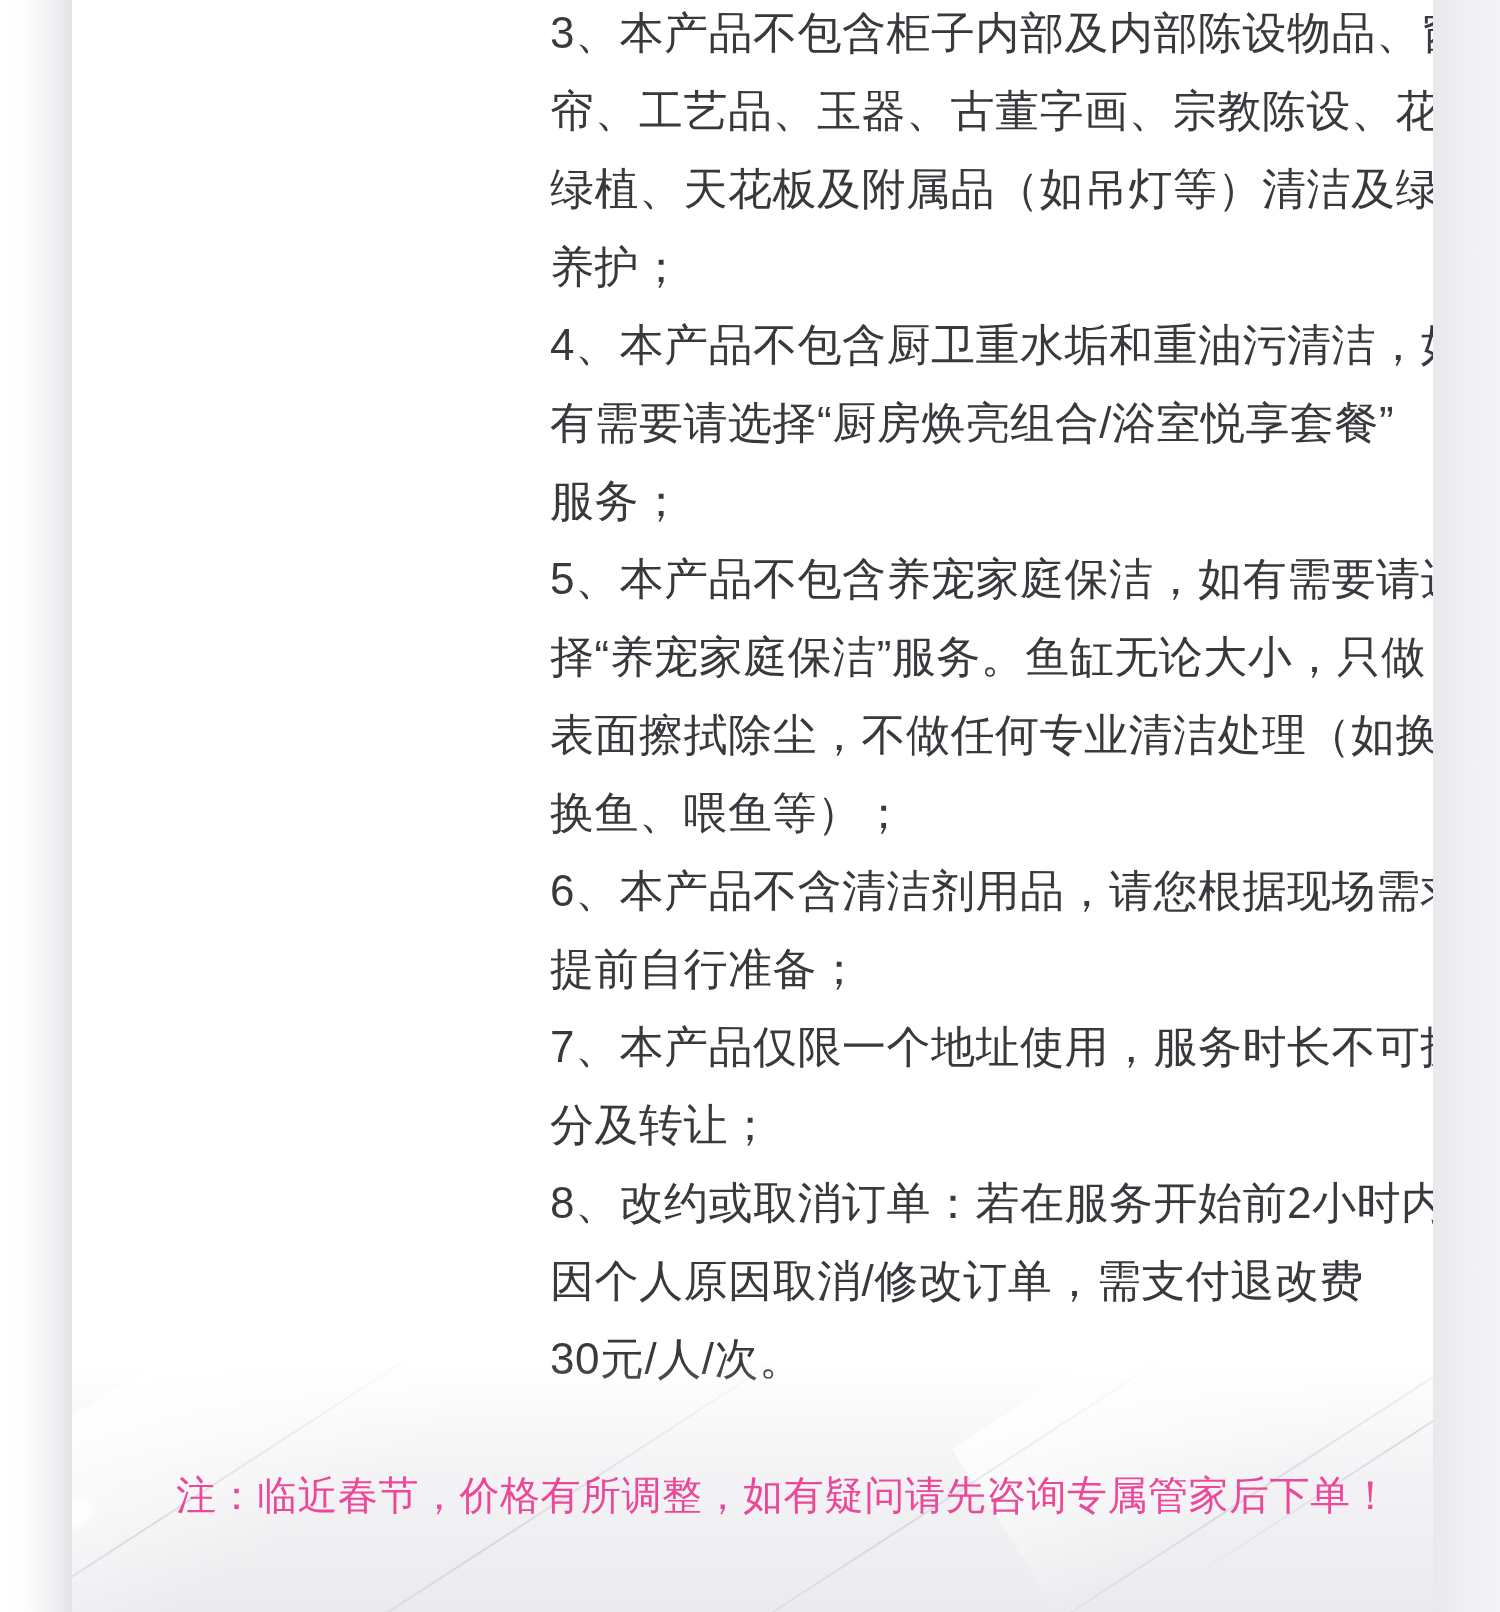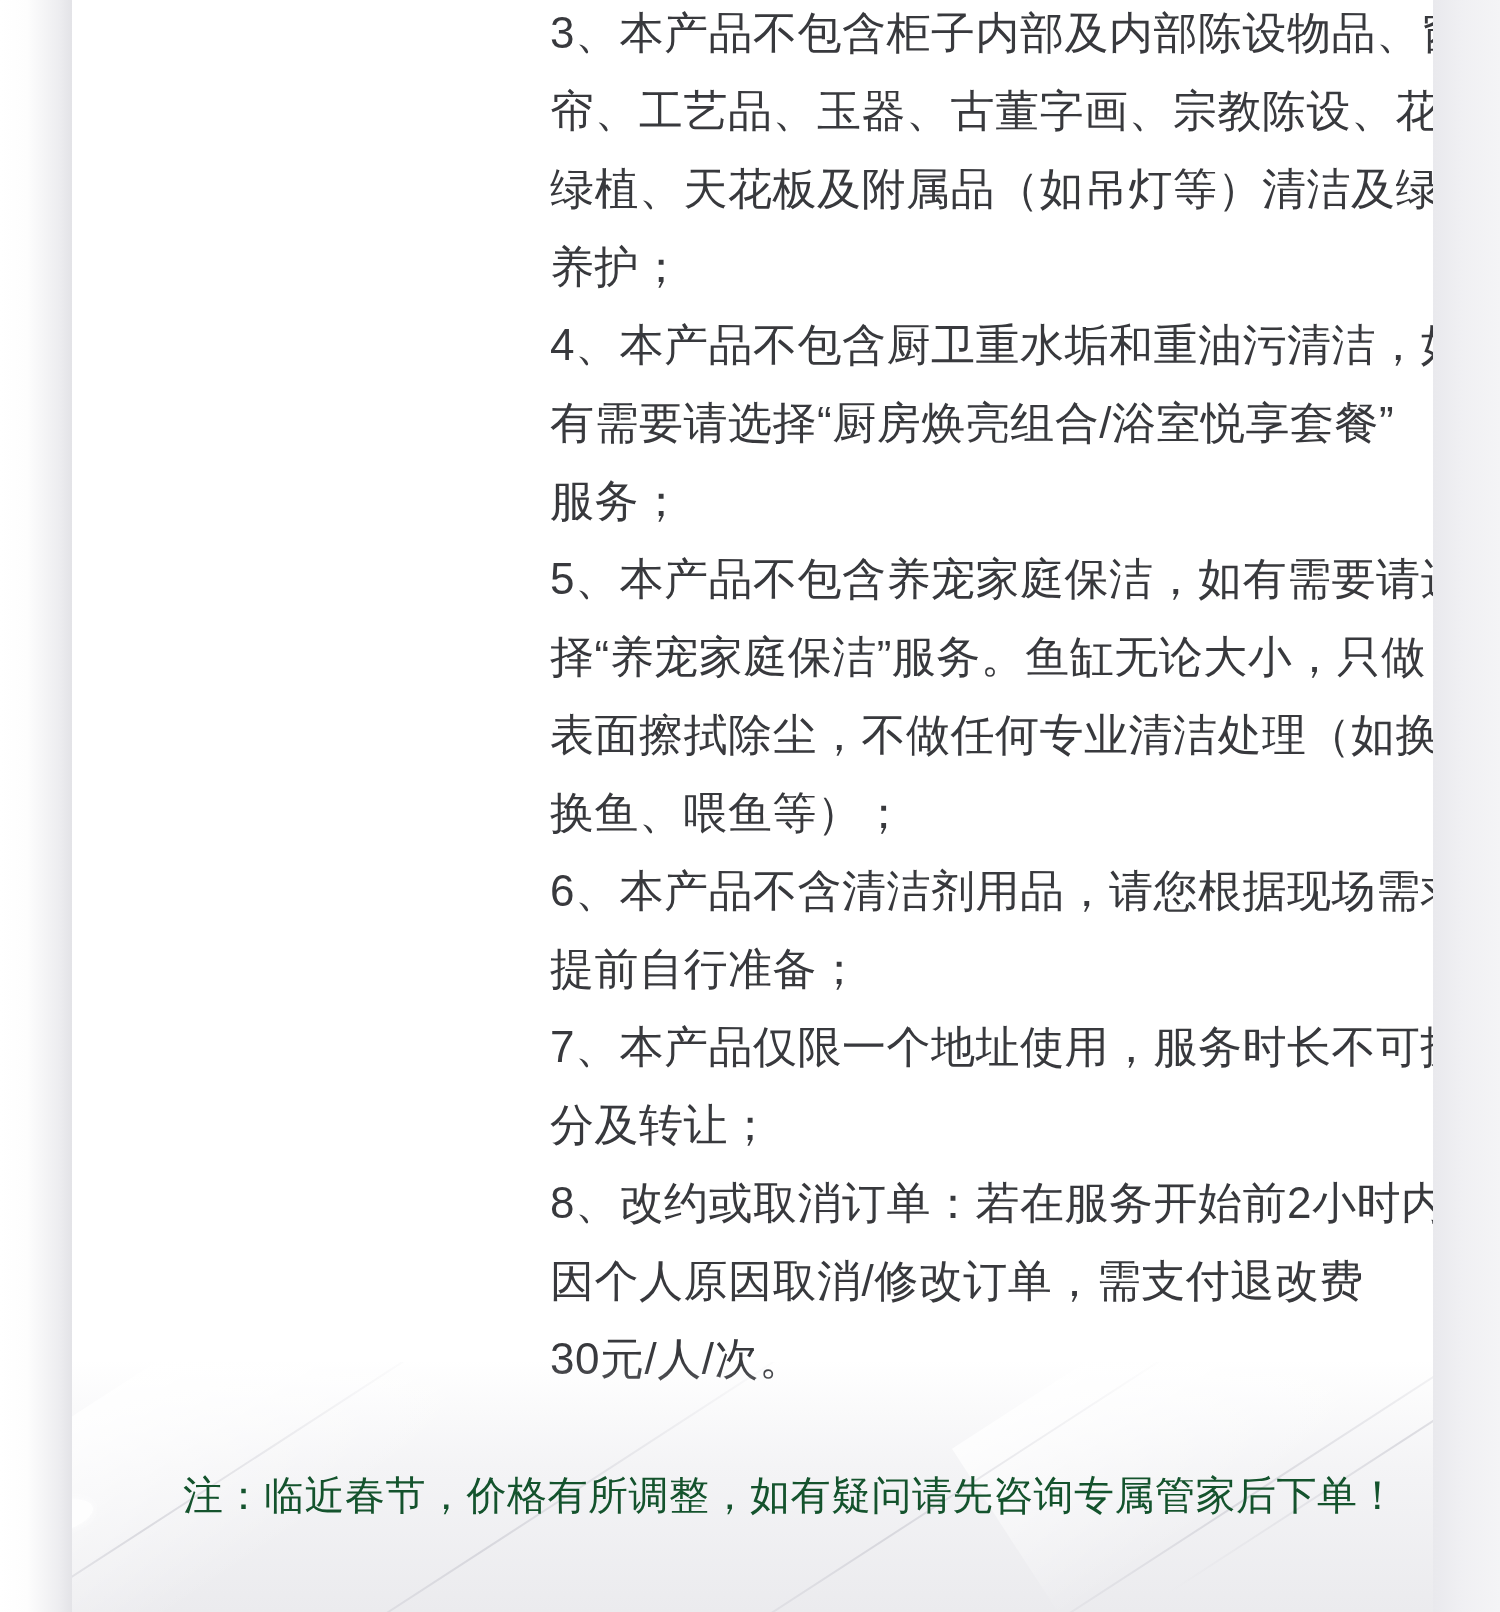--- a/index.html
+++ b/index.html
@@ -34,22 +34,22 @@
   .streak.s5{left:1120px;top:60px;}
   .sheen{position:absolute;transform:rotate(-33deg);}
   .sheen.a{left:-200px;top:-40px;width:900px;height:220px;
     background:linear-gradient(180deg,rgba(255,255,255,0.85) 0%,rgba(255,255,255,0) 100%);}
   .sheen.b{left:950px;top:-120px;width:700px;height:200px;
     background:linear-gradient(180deg,rgba(255,255,255,0.8) 0%,rgba(255,255,255,0) 100%);}
   .blob{position:absolute;left:22px;top:140px;width:72px;height:30px;border-radius:50%;
     background:#ffffff;opacity:0.95;transform:rotate(-16deg);box-shadow:0 0 8px rgba(255,255,255,0.9);}
 
   
-  .note{position:absolute;left:183px;top:1472px;height:46px;line-height:46px;
-    font-size:40px;color:#14532d;white-space:nowrap;letter-spacing:0.5px;}
+  .note{position:absolute;left:176px;top:1472px;height:46px;line-height:46px;
+    font-size:40px;color:#ec4899;white-space:nowrap;letter-spacing:0.5px;}
 </style>
 </head>
 <body>
 
 <div class="page">
 
   <div class="card">
 
     <div class="terms">
       <div class="line">3、本产品不包含柜子内部及内部陈设物品、窗</div>

